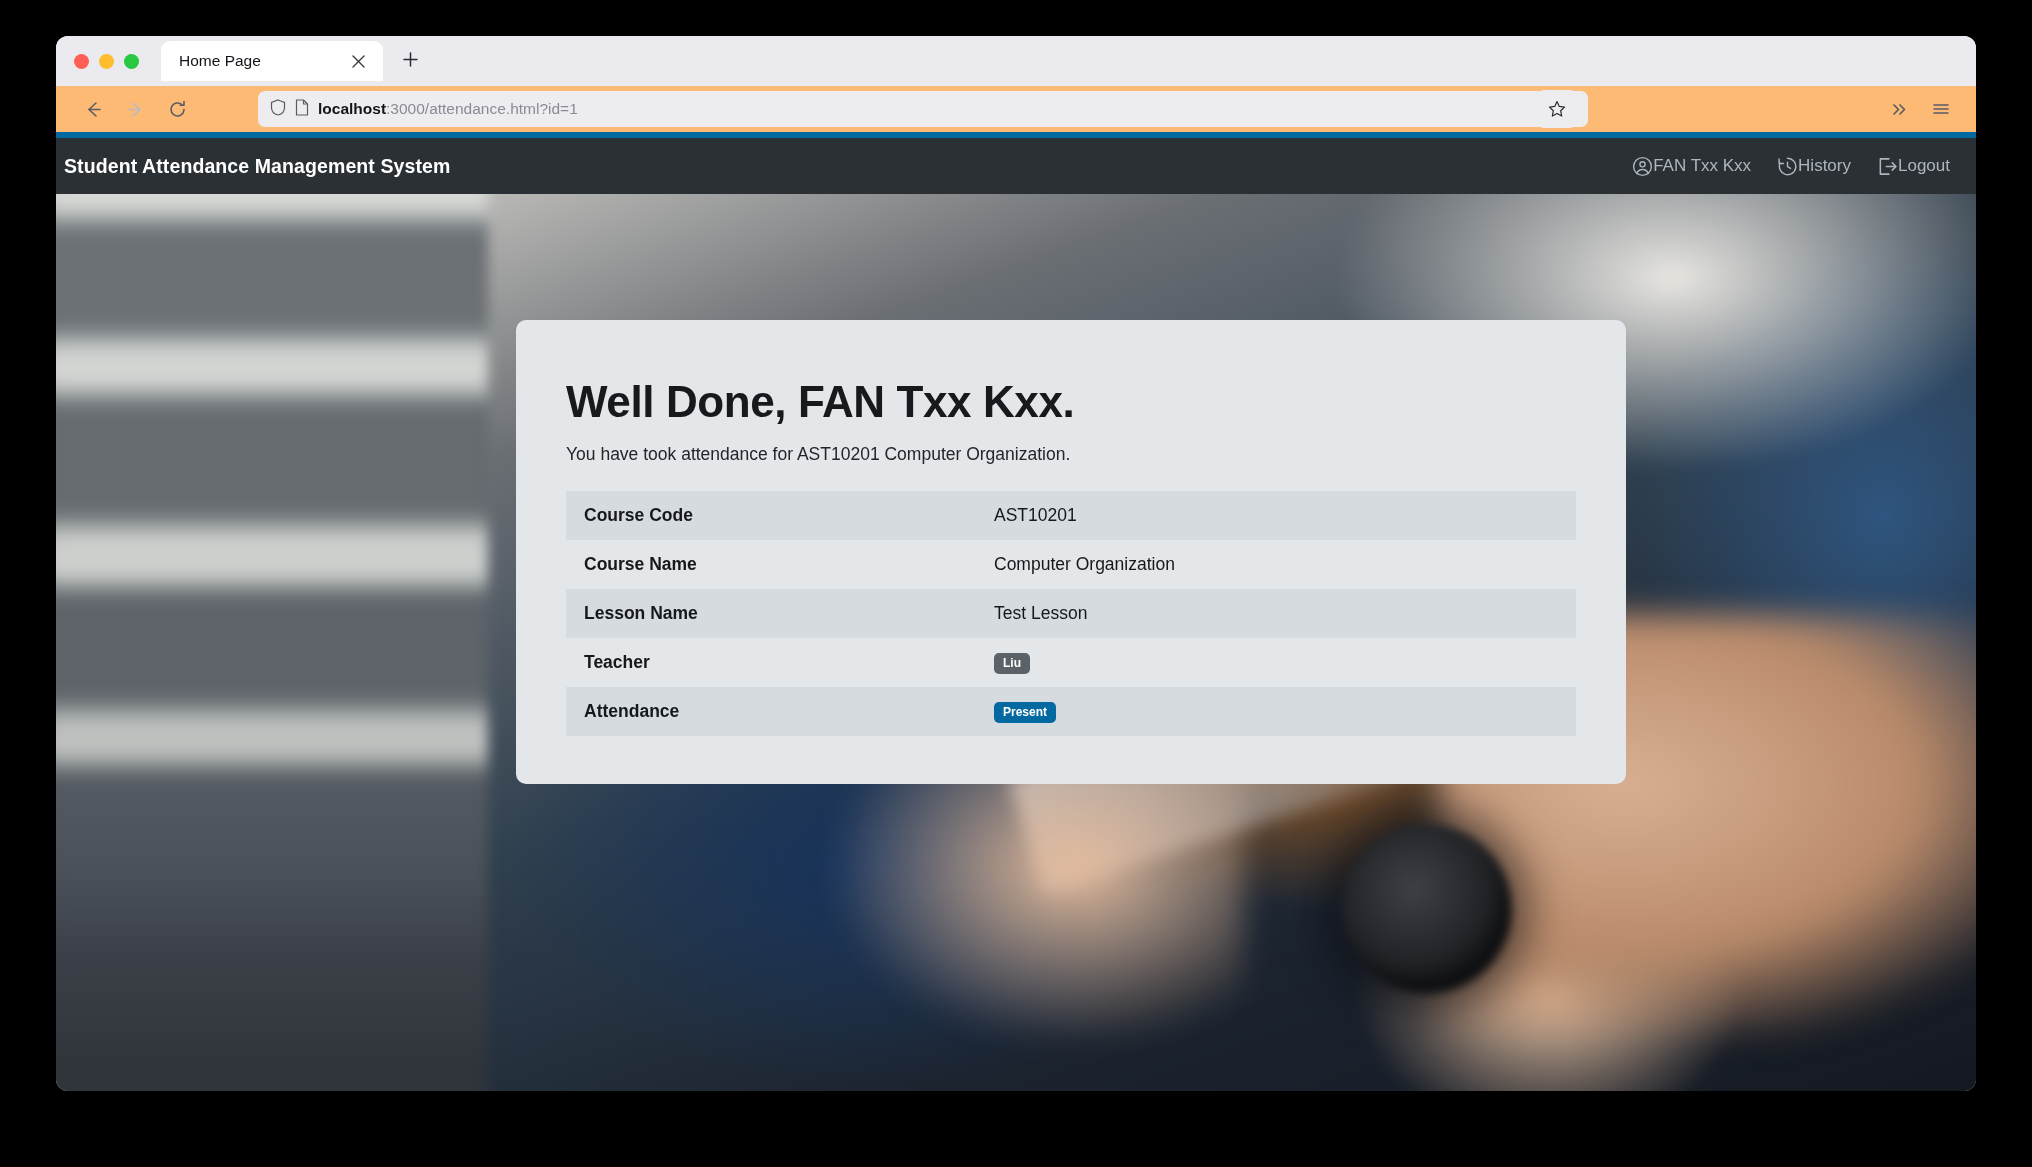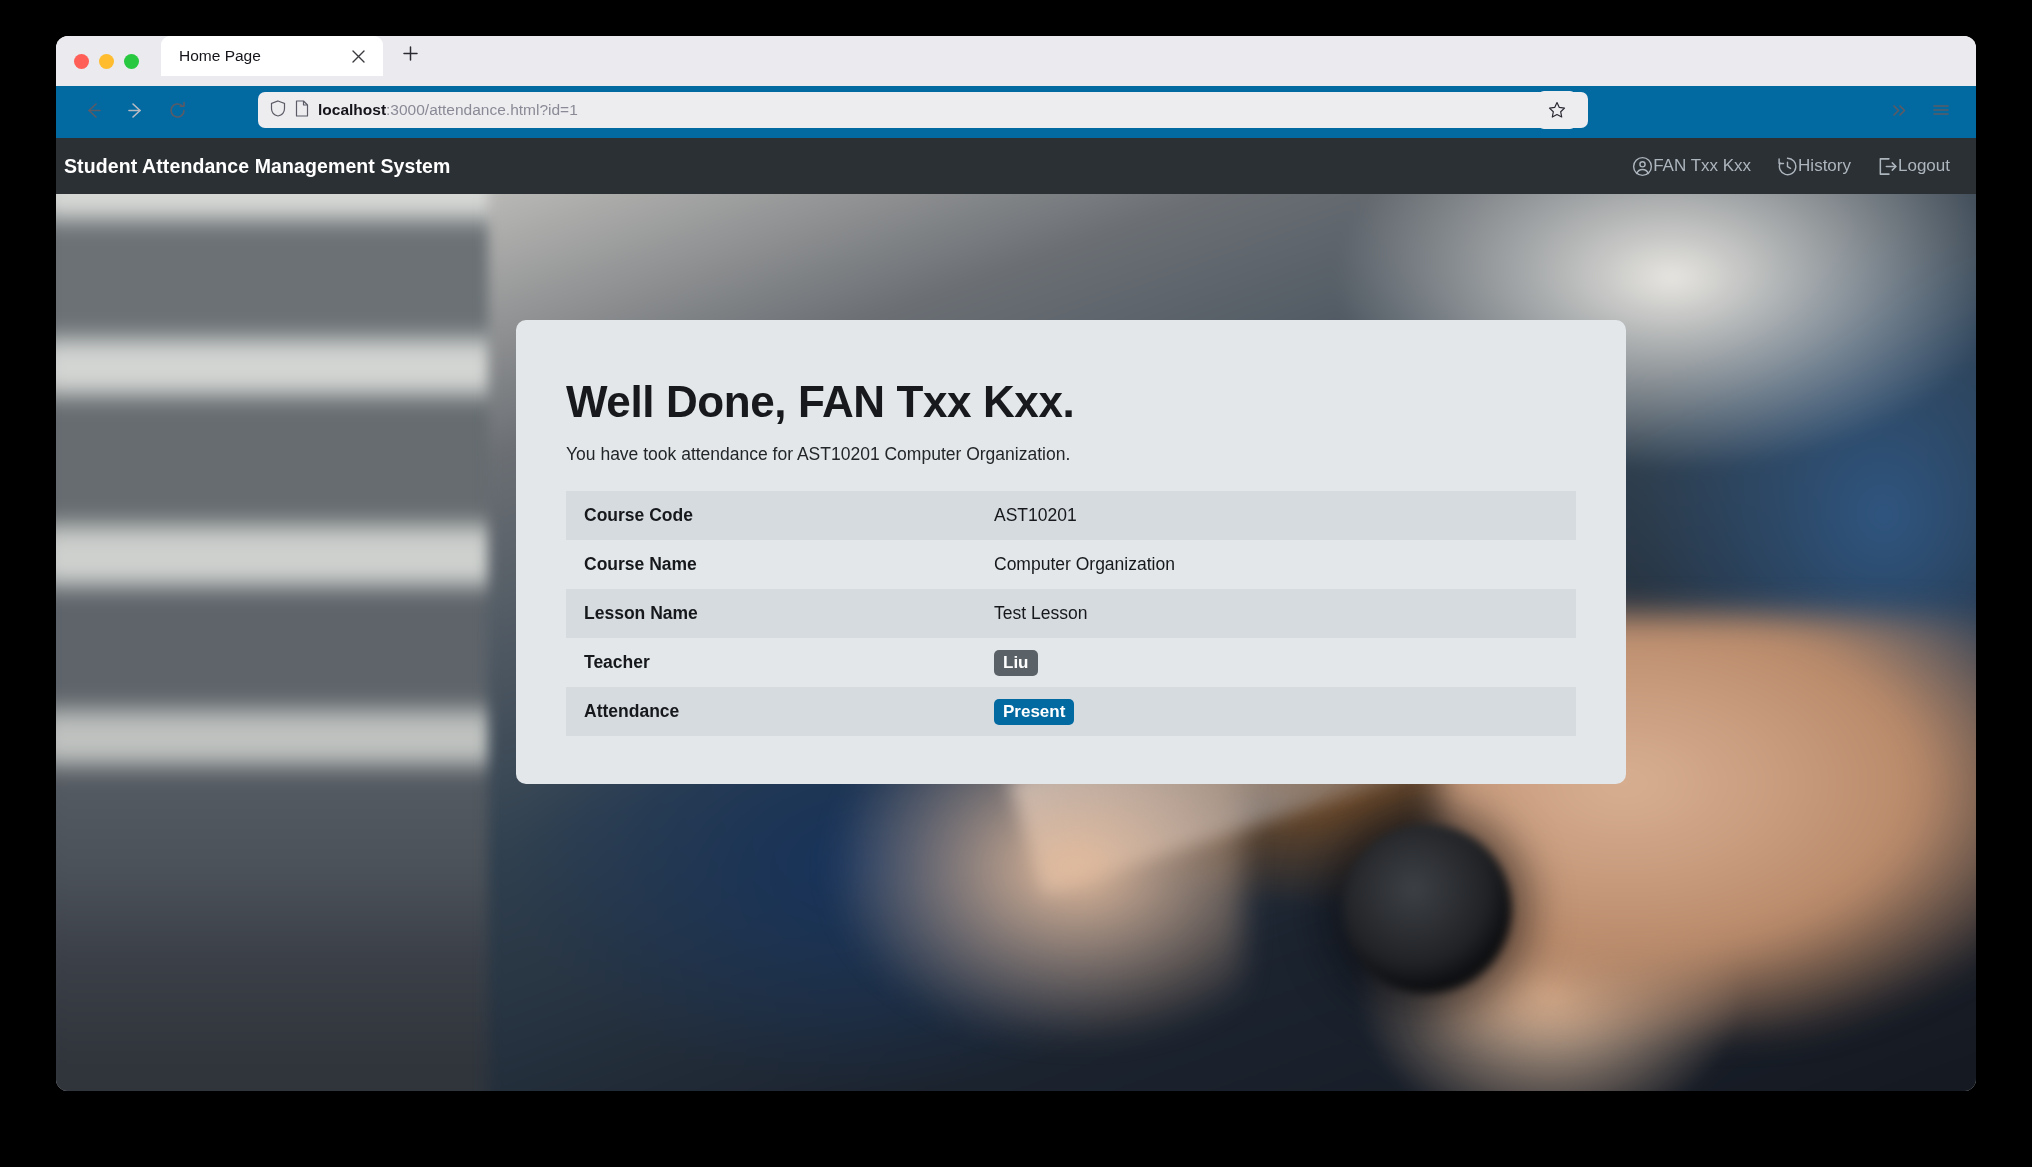--- a/index.html
+++ b/index.html
@@ -19,21 +19,21 @@
     overflow:hidden;
     background:#f9f9fb;
     box-shadow:0 10px 40px rgba(0,0,0,.55);
   }
 
   
   .tab-strip{
     height:50px;
     background:#ebebef;
     display:flex;
-    align-items:flex-start;
+    align-items:center;
     padding:0 0 0 18px;
     position:relative;
   }
   .traffic-lights{
     display:flex; align-items:center; gap:10px;
     height:50px; padding-right:22px;
   }
   .light{ width:15px; height:15px; border-radius:50%; }
   .light.red{ background:#ff5f57; }
   .light.amber{ background:#febc2e; }
@@ -60,25 +60,25 @@
   }
   .new-tab{
     width:34px;height:34px;border-radius:6px;margin:0 0 3px 10px;
     display:flex;align-items:center;justify-content:center;
     color:#2b2a33;
   }
 
   
   .nav-toolbar{
     height:52px;
-    background:#0369a1;
+    background:#fdba74;
     display:flex; align-items:center;
     padding:0 16px 0 18px;
     gap:4px;
-    border-bottom:4px solid #0369a1;
+    border-bottom:6px solid #0369a1;
   }
   .nav-btn{
     width:38px;height:38px;border-radius:6px;
     display:flex;align-items:center;justify-content:center;
     color:#5b5b66;
   }
   .nav-btn.disabled{ color:#bbbbc2; }
   .url-bar{
     flex:1;
     height:36px;
@@ -226,21 +226,21 @@
     padding:0 18px;
     font-size:17.5px;
     color:#16181b;
     vertical-align:middle;
   }
   .info-table td.label{ font-weight:700; width:410px; }
   .badge{
     display:inline-block;
     padding:4px 9px 5px;
     border-radius:5px;
-    font-size:17px;
+    font-size:12px;
     font-weight:700;
     color:#ffffff;
     line-height:1;
   }
   .badge.secondary{ background:#5a6268; }
   .badge.success{ background:#0369a1; }
   .card-actions{ margin-top:30px; text-align:center; }
   .back-btn{
     display:inline-block;
     background:#0a66ff;

